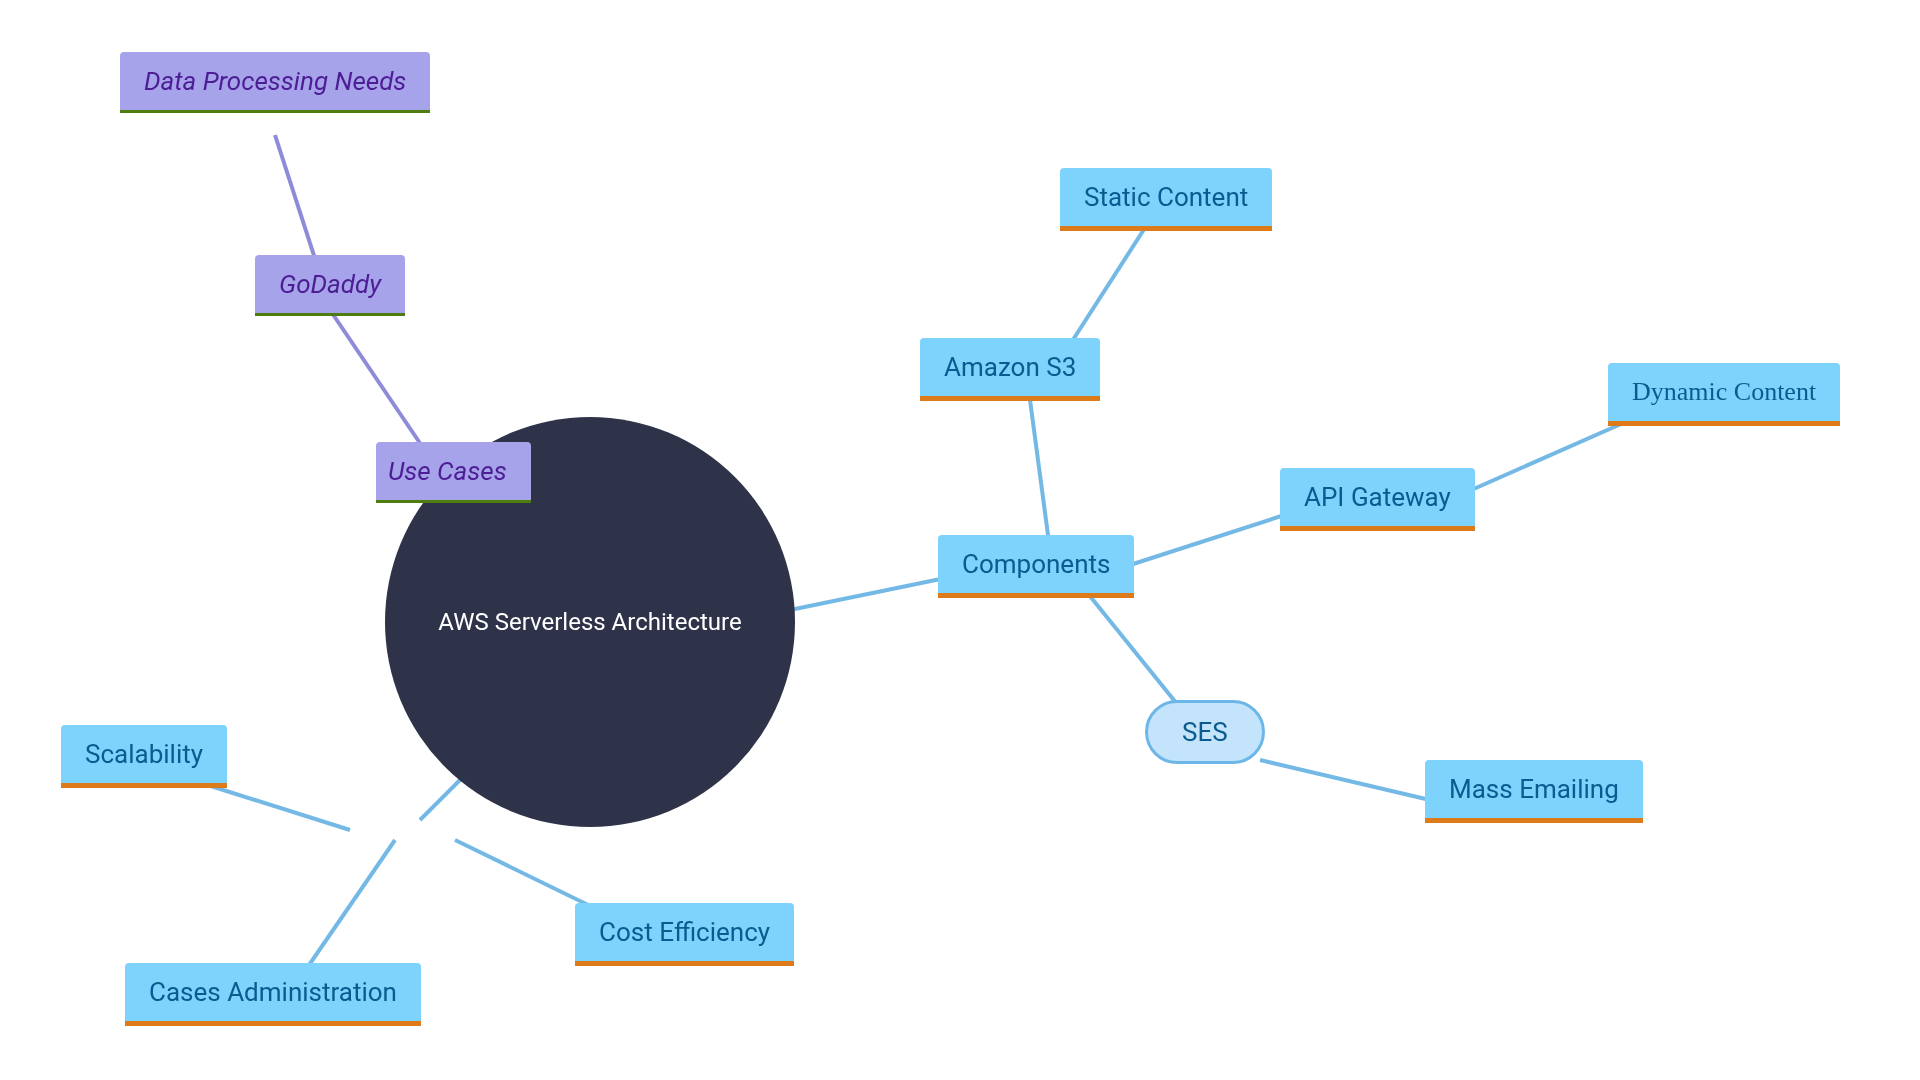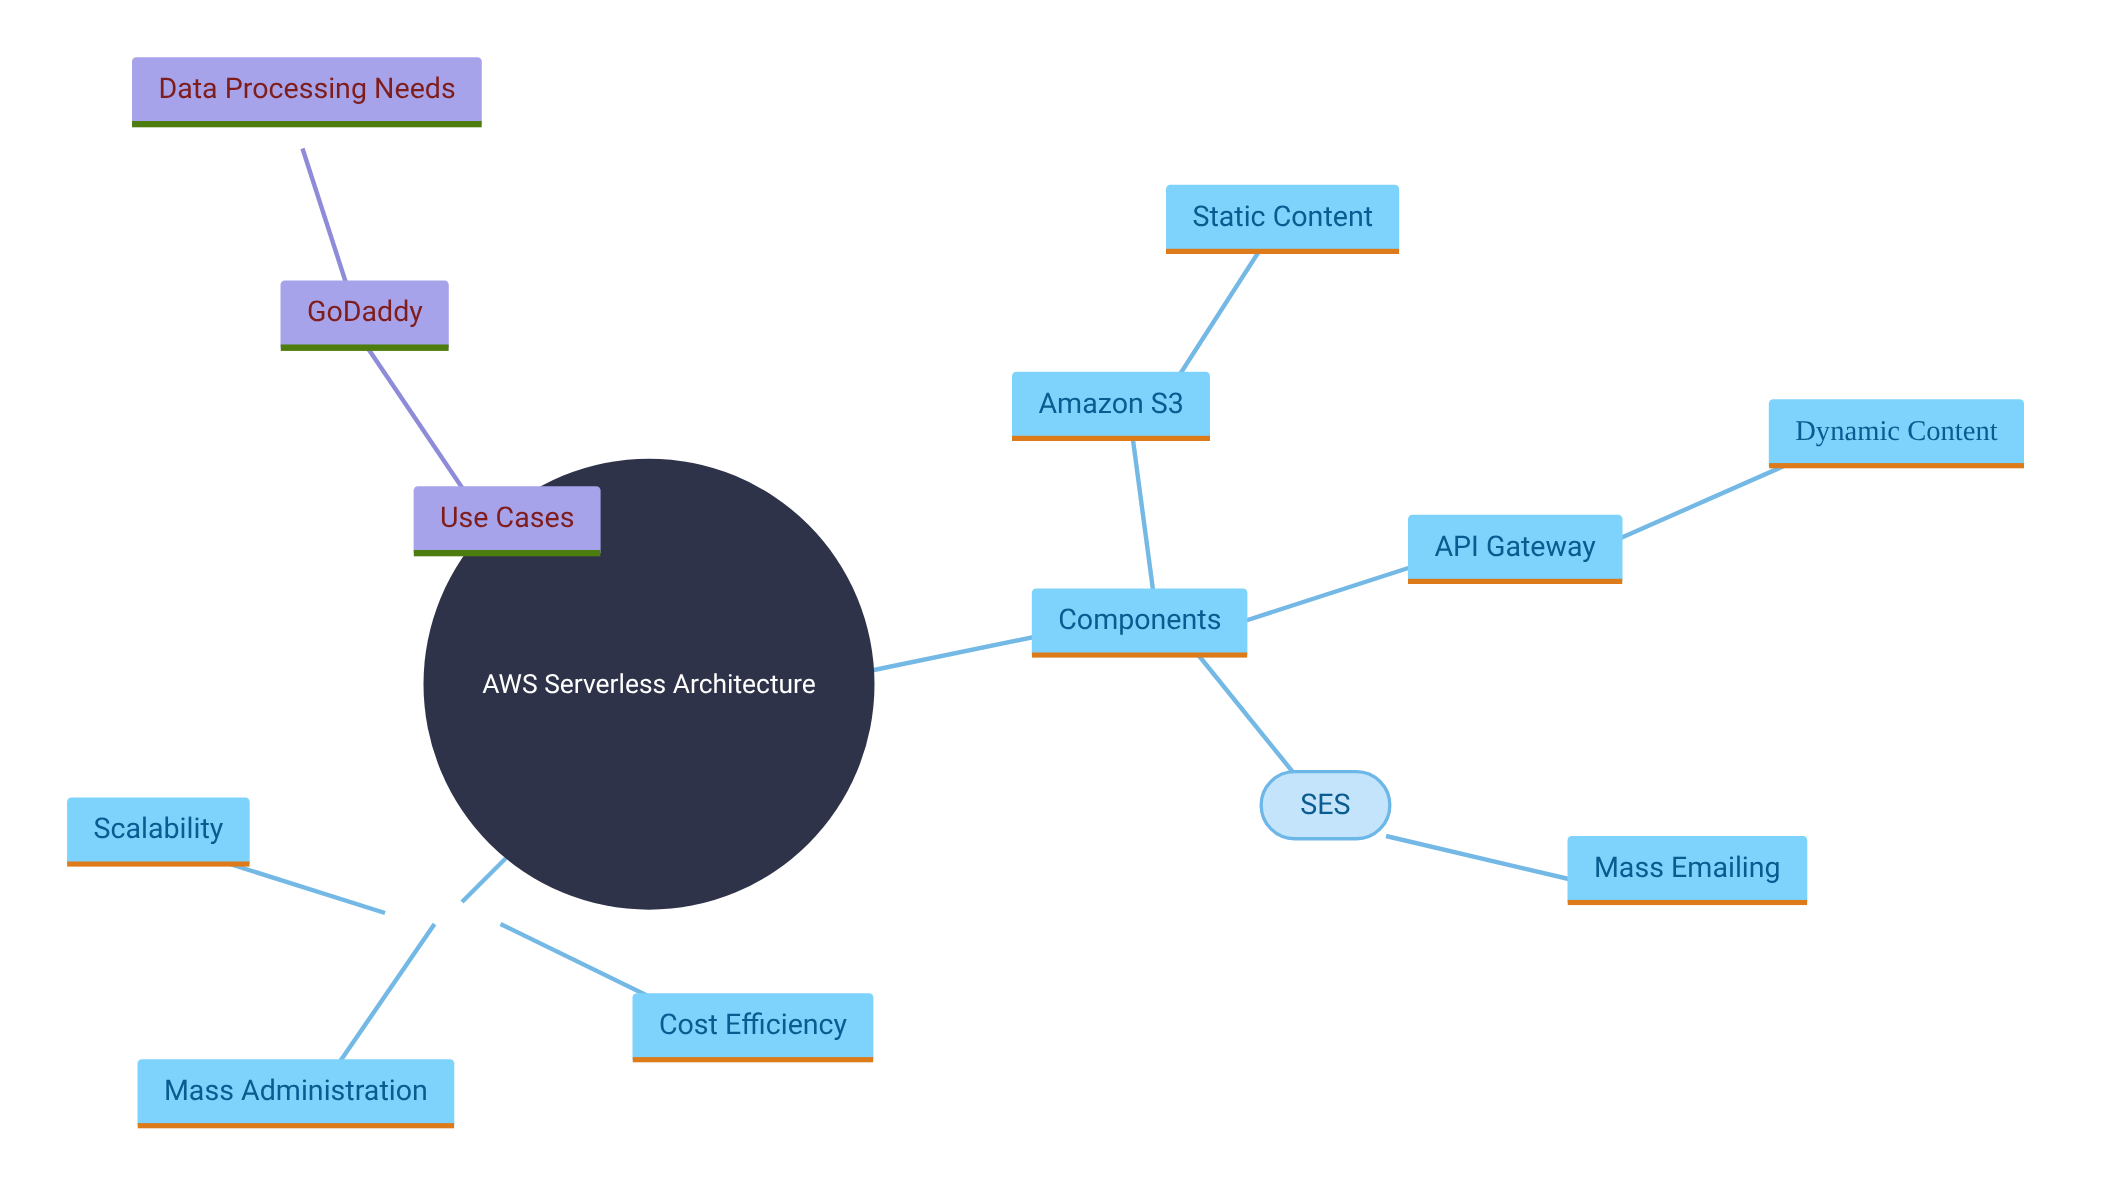--- a/index.html
+++ b/index.html
@@ -44,23 +44,24 @@
     padding: 0;
   }
   .node.blue {
     background: #7dd3fc;
     color: #0a5b8f;
     border-bottom: 5px solid #dd7b1a;
     border-radius: 4px 4px 0 0;
   }
   .node.purple {
     background: #a7a3ea;
-    color: #7f1d1d;
-    border-bottom: 6px solid #4d7c0f;
+    color: #4c1d95;
+    border-bottom: 3px solid #4d7c0f;
     border-radius: 4px 4px 0 0;
+    font-style: italic;
   }
   .node.pill {
     background: #c3e4fa;
     color: #0a5b8f;
     border: 3px solid #6db7e8;
     border-radius: 32px;
     padding: 14px 34px;
   }
 </style>
 </head>
@@ -85,35 +86,35 @@
     <line x1="1130" y1="565" x2="1300" y2="510" stroke="#74b9e6" stroke-width="4"></line>
     <line x1="1460" y1="495" x2="1630" y2="420" stroke="#74b9e6" stroke-width="4"></line>
     <line x1="1085" y1="590" x2="1190" y2="720" stroke="#74b9e6" stroke-width="4"></line>
     <line x1="1260" y1="760" x2="1430" y2="800" stroke="#74b9e6" stroke-width="4"></line>
   </svg>
 
   <div class="node center" style="left:385px; top:417px;">
     <span>AWS Serverless Architecture</span>
   </div>
 
-  <div class="node purple" style="left:376px; top:442px;">
+  <div class="node purple" style="left:376px; top:442px;padding-left:12px;">
     <span>Use Cases</span>
   </div>
   <div class="node purple" style="left:255px; top:255px;">
     <span>GoDaddy</span>
   </div>
   <div class="node purple" style="left:120px; top:52px;">
     <span>Data Processing Needs</span>
   </div>
 
   <div class="node blue" style="left:61px; top:725px;">
     <span>Scalability</span>
   </div>
   <div class="node blue" style="left:125px; top:963px;">
-    <span>Mass Administration</span>
+    <span>Cases Administration</span>
   </div>
   <div class="node blue" style="left:575px; top:903px;">
     <span>Cost Efficiency</span>
   </div>
 
   <div class="node blue" style="left:938px; top:535px;">
     <span>Components</span>
   </div>
   <div class="node blue" style="left:920px; top:338px;">
     <span>Amazon S3</span>

